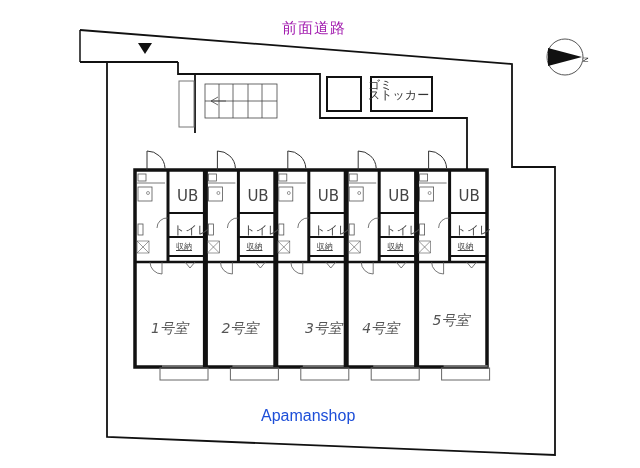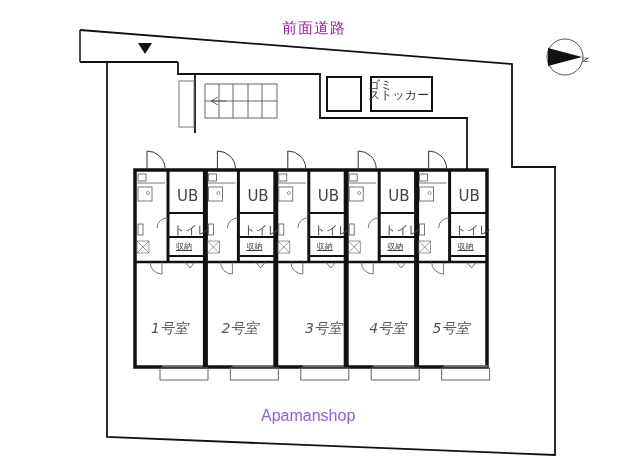--- a/index.html
+++ b/index.html
@@ -5,21 +5,21 @@
   html, body { margin: 0; padding: 0; background: #ffffff; }
   body { width: 640px; height: 468px; overflow: hidden; position: relative; font-family: "DejaVu Sans", sans-serif; }
   #plan { position: absolute; left: 0; top: 0; }
   .lbl { position: absolute; color: #333; white-space: nowrap; font-family: "DejaVu Sans", sans-serif; }
   .road { left: 282px; top: 19px; font-size: 15px; color: #a21caf; letter-spacing: 1px; }
   .gomi { left: 368px; top: 80px; font-size: 12px; line-height: 10px; width: 66px; color: #333; }
   .ub { font-size: 15px; color: #444; }
   .toilet { font-size: 12px; color: #444; }
   .storage { font-size: 8px; color: #444; text-decoration: underline; }
   .room { font-size: 14px; color: #555; font-style: italic; }
-  .brand { left: 261px; top: 407px; font-size: 16px; color: #8b5cf6; font-family: "Liberation Sans", sans-serif; }
+  .brand { left: 261px; top: 407px; font-size: 16px; color: #1d4ed8; font-family: "Liberation Sans", sans-serif; }
 </style>
 </head>
 <body>
 
 <svg id="plan" width="640" height="468" viewBox="0 0 640 468">
 
   <polyline points="80,30 512,64 512,167 555,167 555,455 107,437 107,62 80,62" fill="none" stroke="#111" stroke-width="1.8"></polyline>
   <line x1="80" y1="30" x2="80" y2="62" stroke="#111" stroke-width="1.5"></line>
 
   <line x1="107" y1="62" x2="178" y2="62" stroke="#111" stroke-width="1.8"></line>
@@ -177,18 +177,18 @@
     <div class="lbl toilet" style="left: 243.4px; top: 222px;">トイレ</div>
     <div class="lbl storage" style="left: 246.4px; top: 241px;">収納</div>
     <div class="lbl room" style="left: 221.4px; top: 320px;">2号室</div>
     <div class="lbl ub" style="left: 317.8px; top: 187px;">UB</div>
     <div class="lbl toilet" style="left: 313.8px; top: 222px;">トイレ</div>
     <div class="lbl storage" style="left: 316.8px; top: 241px;">収納</div>
     <div class="lbl room" style="left: 305px; top: 320px;">3号室</div>
     <div class="lbl ub" style="left: 388.2px; top: 187px;">UB</div>
     <div class="lbl toilet" style="left: 384.2px; top: 222px;">トイレ</div>
     <div class="lbl storage" style="left: 387.2px; top: 241px;">収納</div>
-    <div class="lbl room" style="left: 362.2px; top: 320px; margin-left: 7px;">4号室</div>
+    <div class="lbl room" style="left: 362.2px; top: 320px;">4号室</div>
     <div class="lbl ub" style="left: 458.6px; top: 187px;">UB</div>
     <div class="lbl toilet" style="left: 454.6px; top: 222px;">トイレ</div>
     <div class="lbl storage" style="left: 457.6px; top: 241px;">収納</div>
-    <div class="lbl room" style="left: 432.6px; top: 320px;">5号室</div>
+    <div class="lbl room" style="left: 432.6px; top: 312px;">5号室</div>
   </div>
 
 </body></html>

